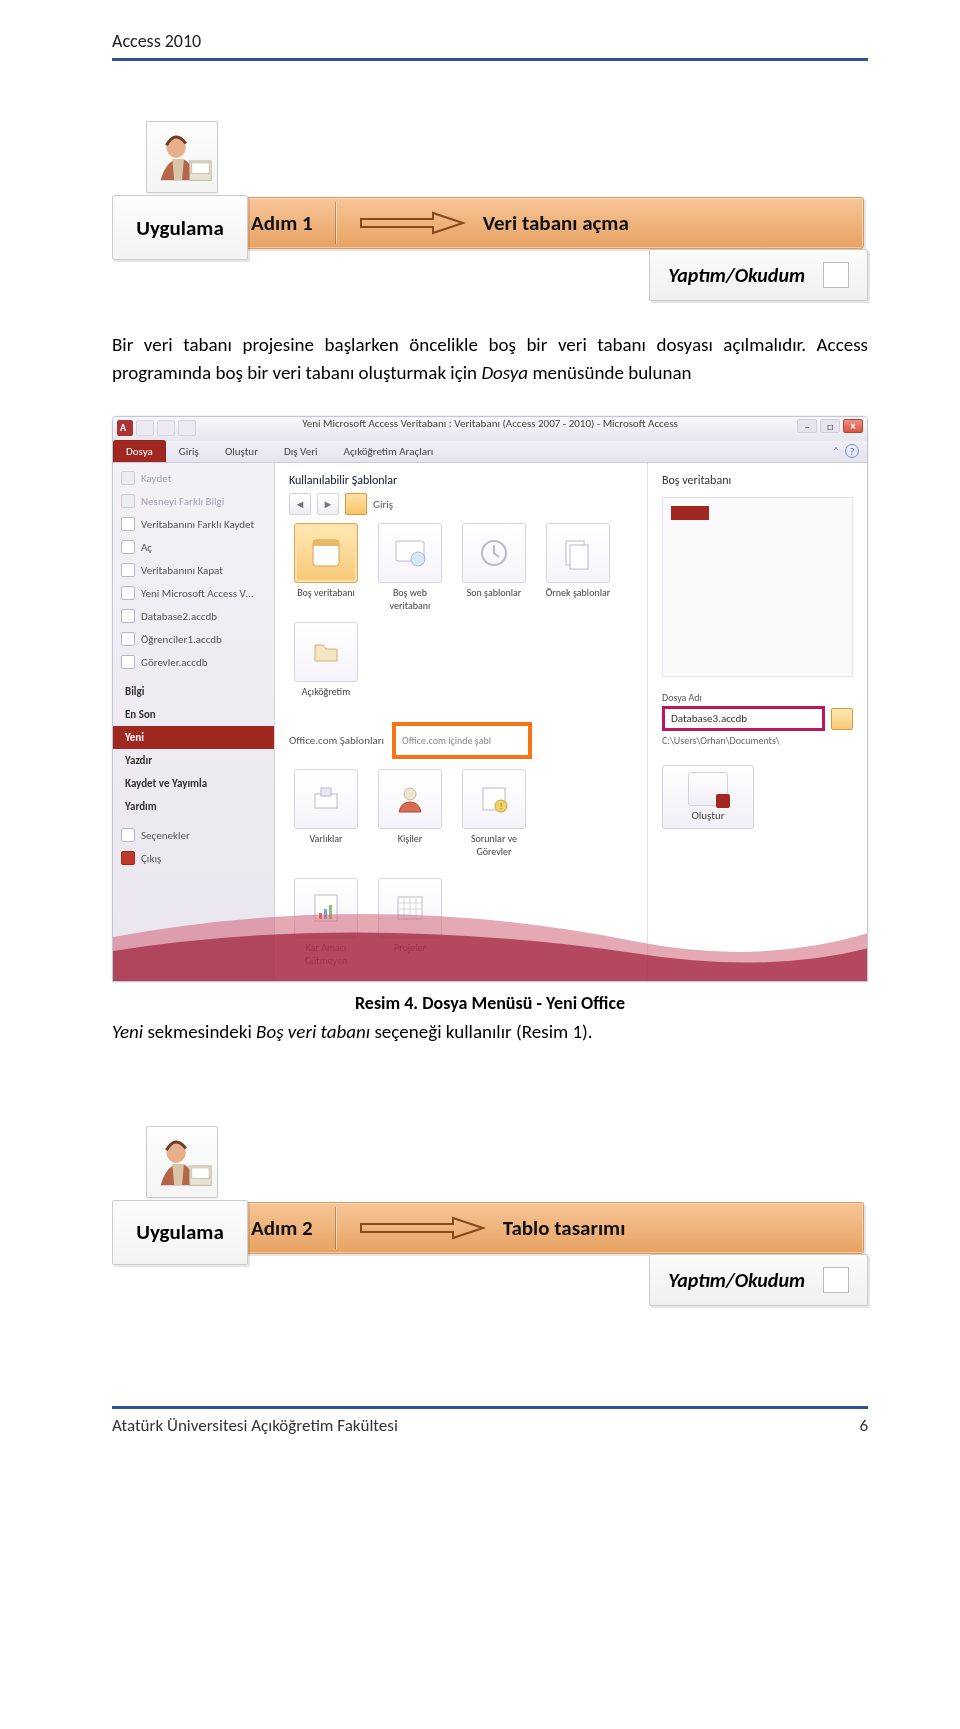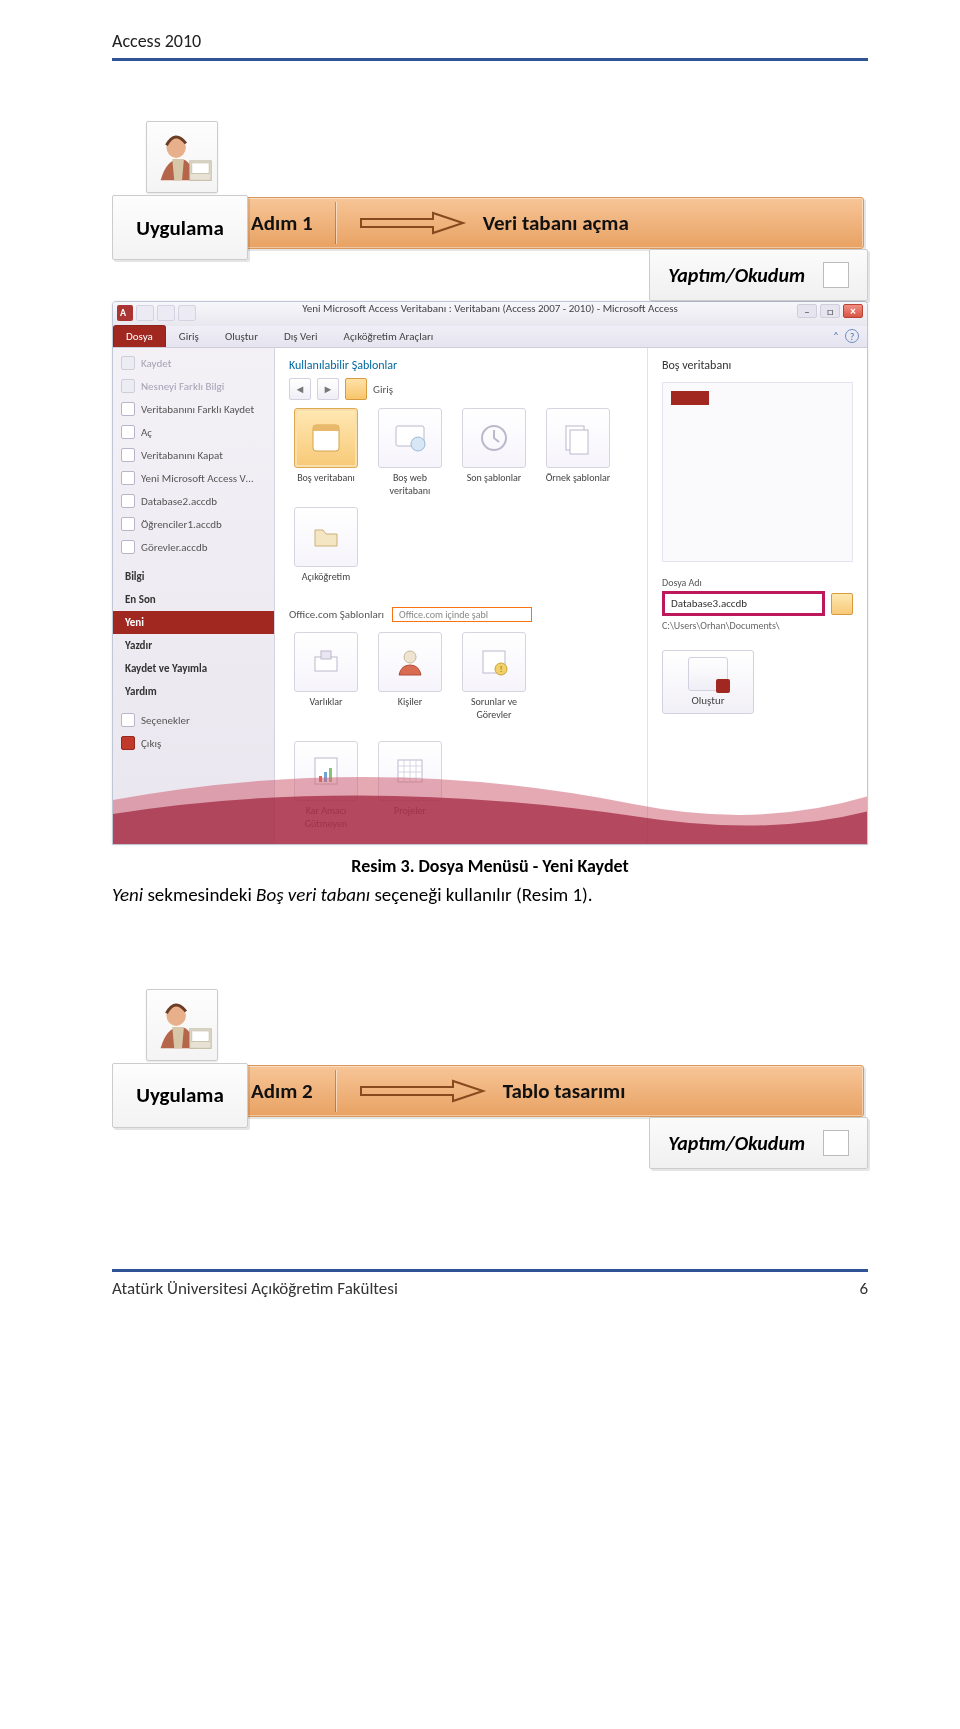--- a/index.html
+++ b/index.html
@@ -188,33 +188,33 @@
     border:1px solid #b9b5c8; background:#fff; border-radius:2px;
   }
   .access .sidebar .item.disabled{color:#a6a2b5;}
   .access .sidebar .item.disabled .ic{border-color:#d0cdda;background:#ececf3;}
   .access .sidebar .group-gap{height:6px;}
   .access .sidebar .item.bold{font-weight:600;color:#333;padding-left:12px;}
   .access .sidebar .item.sel{background:#a12821;color:#fff;}
   .access .sidebar .item.red .ic{background:#c0392b;border-color:#96271d;}
 
   .access .main{flex:1; background:#fff; padding:10px 14px 14px 14px; position:relative;}
-  .access .main .section-title{font-size:12px; color:#0369a1; margin-bottom:6px;}
+  .access .main .section-title{font-size:12px; color:#0f172a; margin-bottom:6px;}
   .access .nav-row{display:flex;align-items:center;gap:6px;margin-bottom:8px;}
   .access .nav-row .nbtn{width:22px;height:22px;border:1px solid #d3d0df;background:linear-gradient(#fff,#f0eef6);border-radius:2px;display:flex;align-items:center;justify-content:center;color:#777;}
   .access .nav-row .home{width:22px;height:22px;background:linear-gradient(#ffe1a8,#f7c56a);border:1px solid #d99a3e;border-radius:2px;}
   .access .nav-row .crumb{color:#555;}
 
   .access .tmpl-grid{display:flex;flex-wrap:wrap;gap:10px 10px;}
   .access .tmpl{width:74px;text-align:center;font-size:10px;color:#444;}
   .access .tmpl .thumb{width:64px;height:60px;margin:0 auto 3px;border:1px solid #d7d4e2;background:linear-gradient(#fff,#f6f4fb);border-radius:3px;position:relative;display:flex;align-items:center;justify-content:center;}
   .access .tmpl.sel .thumb{background:linear-gradient(#ffe8b3,#f7c977);border-color:#e0a84e;box-shadow:0 0 0 2px #f9dfae inset;}
   .access .tmpl-officecom{grid-column:1/-1;display:flex;gap:8px;align-items:center;margin-top:4px;}
   .access .officecom-label{font-size:11px;color:#555;}
-  .access .officecom-search{border:1px solid #f97316;background:#fff;font-size:10px;color:#888;padding:0 6px;width:140px;}
+  .access .officecom-search{border:4px solid #f97316;background:#fff;font-size:10px;color:#888;padding:8px 6px;width:140px;}
 
   .access .right{
     width:220px; border-left:1px solid #e3e0ec; padding:10px 14px 24px 14px;
     position:relative; background:#fff;
   }
   .access .right .r-title{font-size:12px;color:#333;margin-bottom:10px;}
   .access .right .preview{height:180px;border:1px solid #e5e3ef;background:#fafafc;margin-bottom:14px;position:relative;}
   .access .right .preview::after{content:"";position:absolute;left:8px;top:8px;width:38px;height:14px;background:#a12821;}
   .access .right .field-label{font-size:10px;color:#555;margin-top:6px;}
   .access .right .file-row{display:flex;align-items:center;gap:6px;margin-top:2px;}
@@ -269,20 +269,23 @@
     </div>
     <div class="uyg">Uygulama</div>
   </div>
   <div class="yaptim">
     <div class="box">
       <span>Yaptım/Okudum</span>
       <span class="check"></span>
     </div>
   </div>
 
+  <p class="para">
+    <span>Bir veri tabanı projesine başlarken öncelikle boş bir veri tabanı dosyası açılmalıdır. Access programında boş bir veri tabanı oluşturmak için </span><em>Dosya</em><span> menüsünde bulunan</span>
+  </p>
 
   <div class="access">
 
     <div class="titlebar">
       <div class="qat">
         <span class="acc-ico"></span>
         <span class="qbtn"></span>
         <span class="qbtn"></span>
         <span class="qbtn"></span>
       </div>
@@ -461,21 +464,21 @@
       </div>
 
       <svg class="swoosh" viewBox="0 0 780 74" preserveAspectRatio="none">
         <path d="M0 74 L0 30 Q260 -18 520 34 Q660 62 780 18 L780 74 Z" fill="#d06277" opacity="0.55"></path>
         <path d="M0 74 L0 44 Q240 6 520 46 Q670 70 780 34 L780 74 Z" fill="#a12842" opacity="0.75"></path>
       </svg>
     </div>
   </div>
 
   <div class="caption">
-    <span>Resim 3.</span><span> Dosya Menüsü - Yeni Kaydet</span>
+    <span>Resim 4.</span><span> Dosya Menüsü - Yeni Office</span>
   </div>
 
   <p class="para" style="margin-top:4px">
     <em>Yeni</em><span> sekmesindeki </span><em>Boş veri tabanı</em><span> seçeneği kullanılır (Resim 1).</span>
   </p>
 
   <div style="height:50px"></div>
 
   <div class="mascot">
     <svg viewBox="0 0 72 72">

